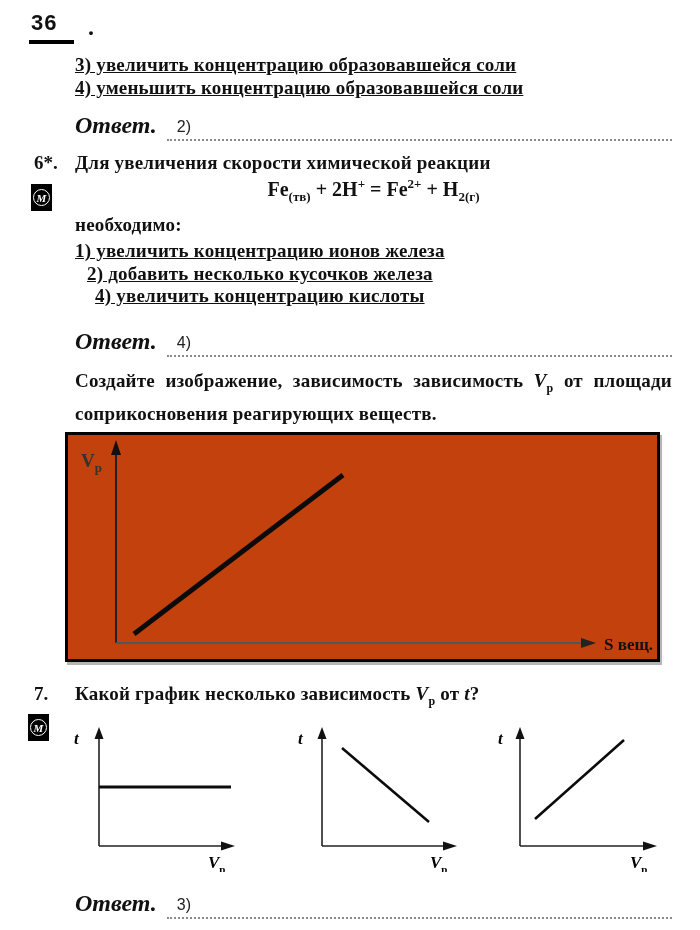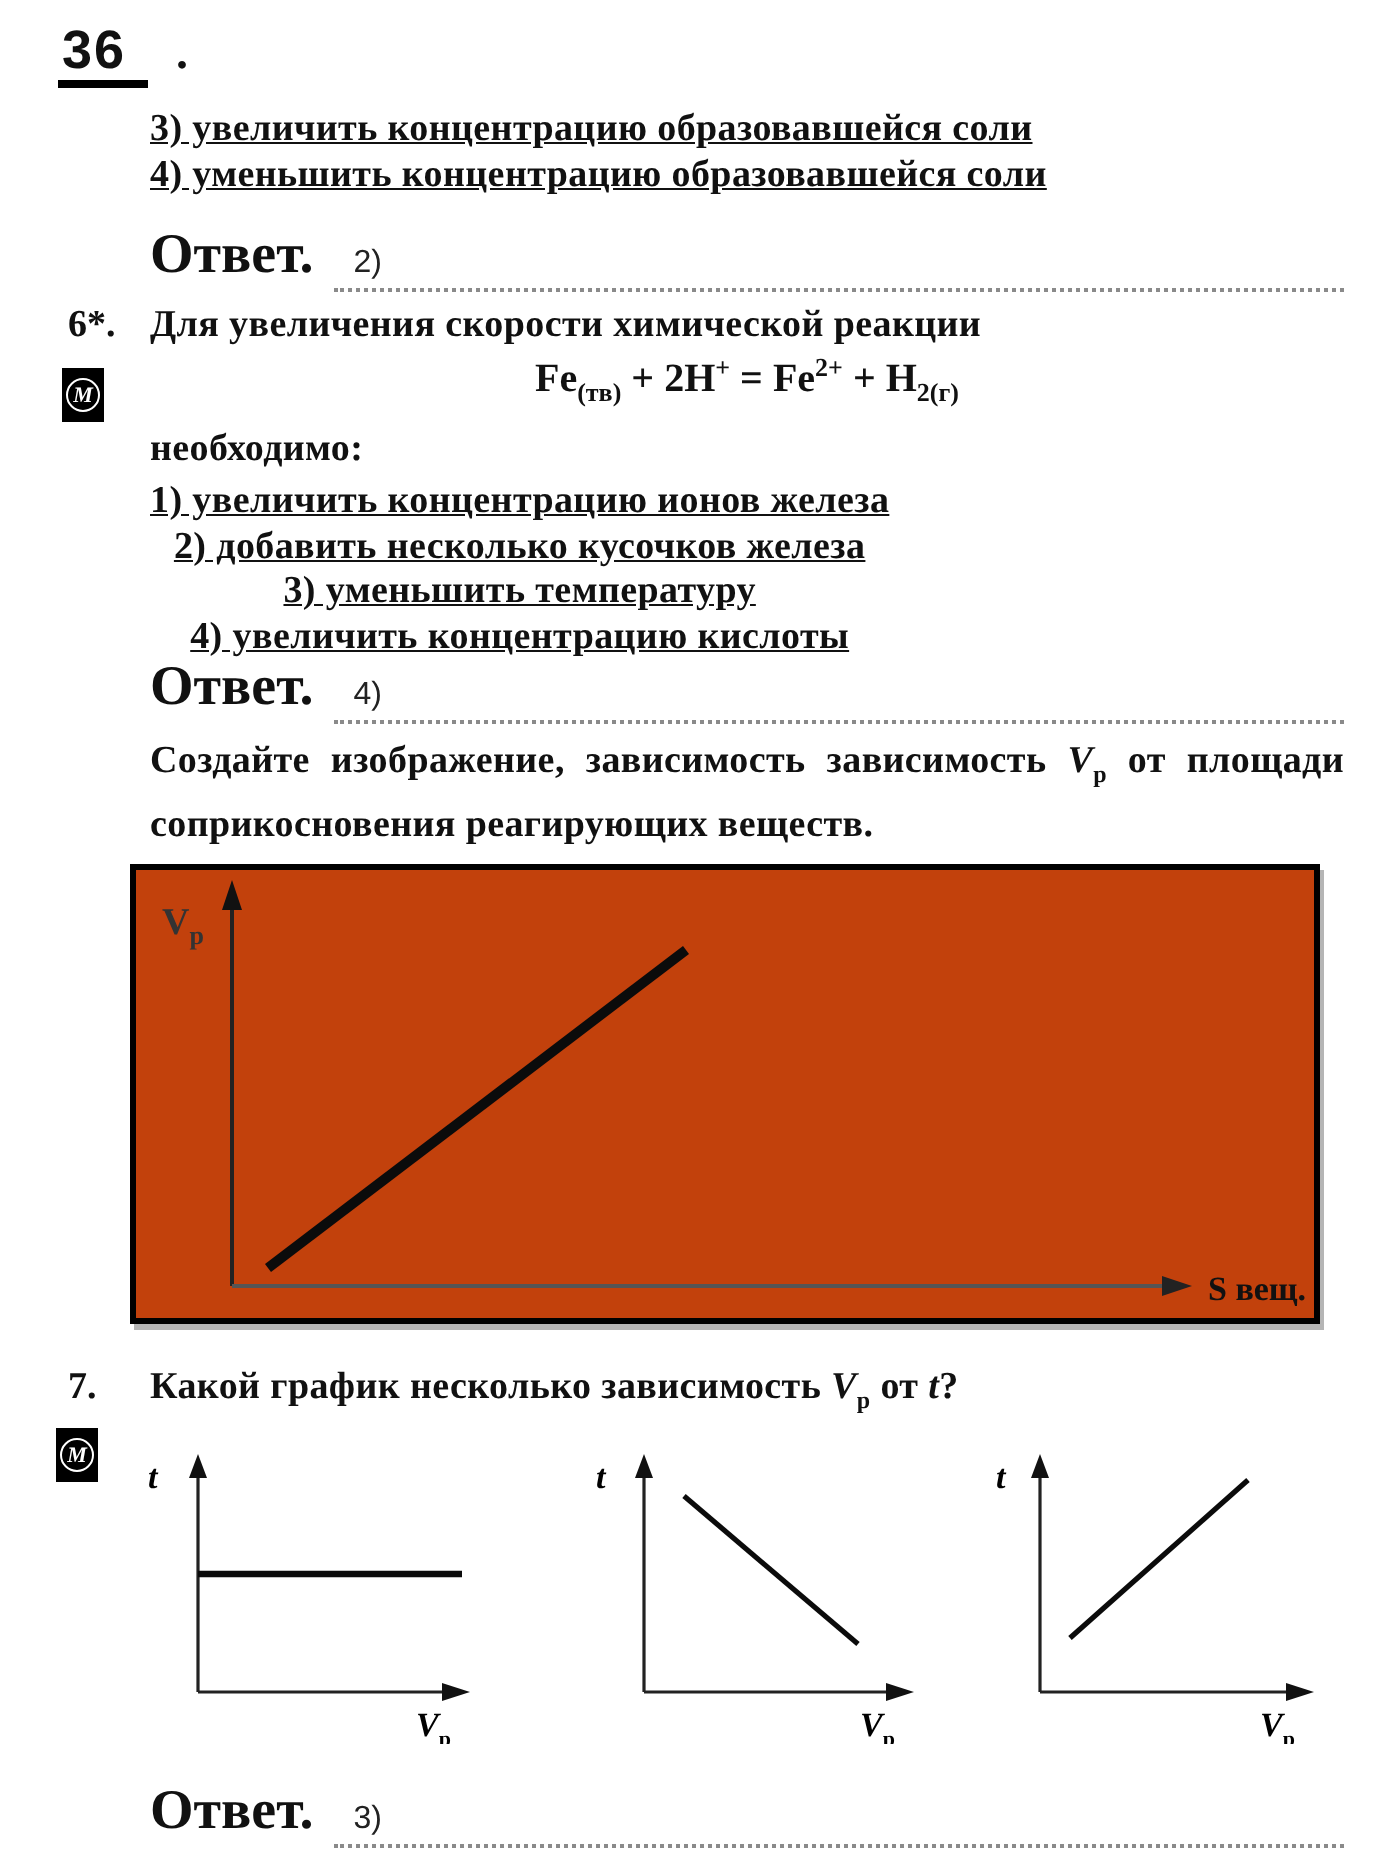--- a/index.html
+++ b/index.html
@@ -6,35 +6,35 @@
   body {
     width:700px; height:930px; background:#ffffff; position:relative;
     font-family:"Liberation Serif", serif; color:#111;
     overflow:hidden;
   }
   .abs { position:absolute; }
 
   
   .page-num {
     font-family:"Liberation Sans", sans-serif;
-    font-size:27px; font-weight:bold; letter-spacing:1px;
+    font-size:22px; font-weight:bold; letter-spacing:1px;
   }
   .page-underline { background:#000; height:4px; }
   .page-dot { font-size:24px; font-weight:bold; }
 
   
   .bodytext { font-size:19px; font-weight:bold; letter-spacing:0.2px; }
   .options  { line-height:22.5px; }
   .options div { white-space:nowrap;text-decoration:underline; }
   .qnum { font-size:19px; font-weight:bold; }
 
   
   .answer-row { display:flex; align-items:flex-end; }
   .answer-label {
-    font-weight:bold; font-size:28px;
+    font-style:italic; font-weight:bold; font-size:24px;
     margin-right:10px; padding-bottom:2px; white-space:nowrap;
   }
   .answer-line {
     flex:1; border-bottom:2px dotted #8a8a8a;
     padding:0 0 3px 10px;
     font-family:"Liberation Sans", sans-serif;
     font-size:16px; font-weight:normal; color:#222;
   }
 
   
@@ -90,21 +90,20 @@
 
 <div class="abs equation" style="left:75px; top:176px; width:597px;">
   <span>Fe</span><sub>(тв)</sub><span> + 2H</span><sup>+</sup><span> = Fe</span><sup>2+</sup><span> + H</span><sub>2(г)</sub>
 </div>
 
 <div class="abs bodytext" style="left:75px; top:214px;">необходимо:</div>
 
 <div class="abs bodytext options" style="left:75px; top:240px;text-align:center;">
   <div>1) увеличить концентрацию ионов железа</div>
   <div>2) добавить несколько кусочков железа</div>
-  <div>3) уменьшить температуру</div>
   <div>4) увеличить концентрацию кислоты</div>
 </div>
 
 <div class="abs answer-row" style="left:75px; top:328px; width:597px;">
   <span class="answer-label">Ответ.</span>
   <span class="answer-line">4)</span>
 </div>
 
 <div class="abs bodytext para" style="left:75px; top:368px; width:597px;">
   <span>Создайте изображение, зависимость зависимость </span><i>V</i><sub>р</sub><span> от площади соприкосновения реагирующих веществ.</span>

